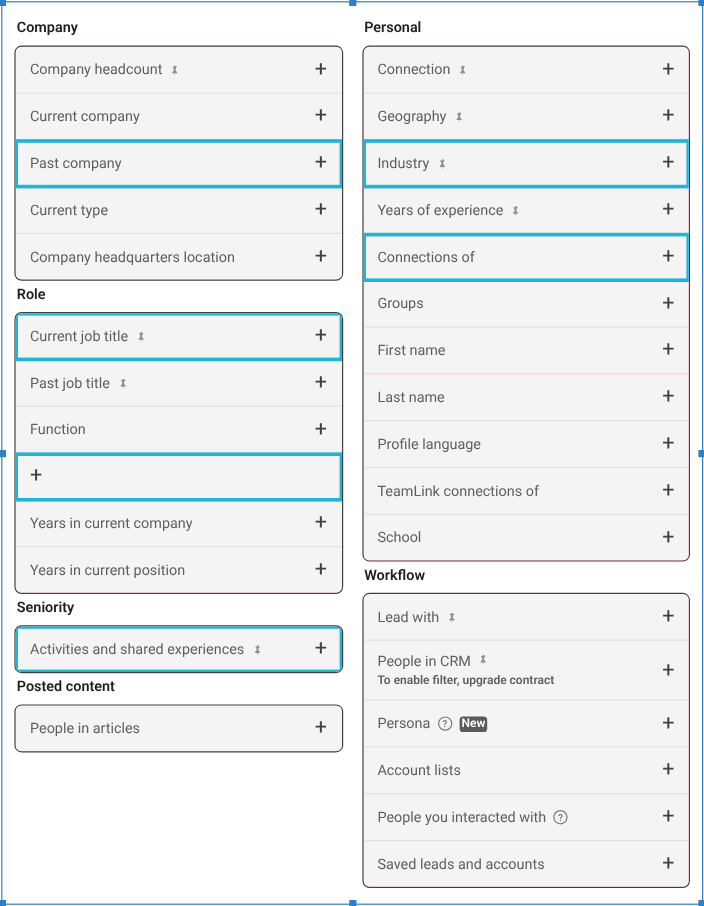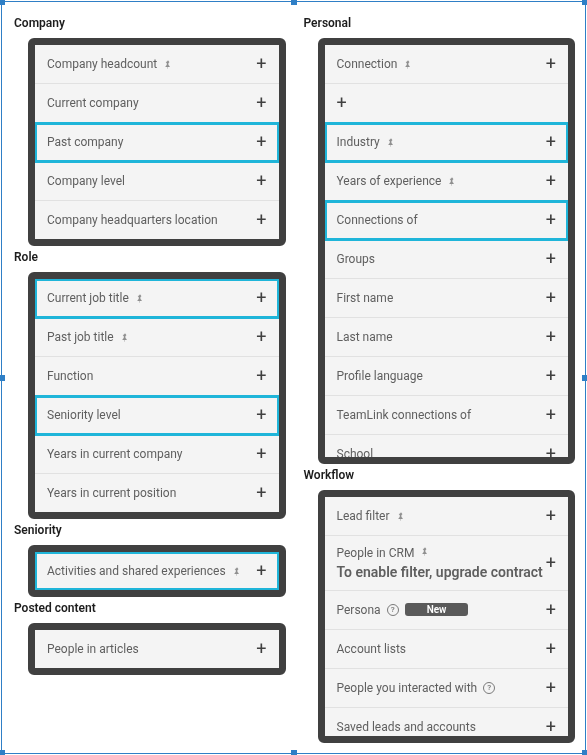--- a/index.html
+++ b/index.html
@@ -32,51 +32,50 @@
 
   .col { flex:1; display:flex; flex-direction:column; }
   .section-title {
     font-size: 12px;
     font-weight: 600;
     color: #1d1d1d;
     margin: 0 0 8px 2px;
   }
   .section-title.mt { margin-top: 4px; }
   .group {
-    border: 7px solid #404040;
+    border: 1px solid #404040;
     border-radius: 6px;
     overflow: hidden;
     background: #f9a8d4;
-    margin-left: 16px;
   }
   .row {
     display:flex;
     align-items:center;
     justify-content:space-between;
     padding: 10px 12px 10px 12px;
     border-bottom: 1px solid #e1e1e1;
     background:#f4f4f4;
     font-size: 12px;
     color:#5f5f5f;
     min-height: 38px;
     position:relative;
   }
   .row:last-child { border-bottom:none;justify-content:center; }
   .row.highlight { outline: 3px solid #1fb5d9; outline-offset:-2px; z-index:2; }
   .row .left { display:flex; align-items:center; gap:6px; flex:1; min-width:0;}
   .row .label { color:#5f5f5f; }
-  .row .sub { font-size:14px; color:#5f5f5f; margin-top:4px; font-weight:600;}
+  .row .sub { font-size:10px; color:#5f5f5f; margin-top:4px; font-weight:600;}
   .row .col-left { display:flex; flex-direction:column; }
   .pin-icon { width:10px;height:10px; display:inline-block;}
   .pin-icon svg { width:10px;height:10px; fill:#8f8f8f; }
   .plus-icon { font-size:18px; color:#404040; font-weight:400; line-height:1;}
   .help-icon { width:12px;height:12px;border:1px solid #7a7a7a;border-radius:50%;display:inline-flex;align-items:center;justify-content:center;font-size:8px;color:#7a7a7a;font-weight:600;}
   .badge-new {
     background:#5a5a5a; color:#fff; font-size:10px; font-weight:600;
-    padding:1px 22px; border-radius:3px;
+    padding:1px 2px; border-radius:3px;
   }
 </style>
 </head>
 <body>
 
 <div class="canvas">
   <span class="handle tl"></span>
   <span class="handle tr"></span>
   <span class="handle bl"></span>
   <span class="handle br"></span>
@@ -104,21 +103,21 @@
           <span class="plus-icon">+</span>
         </div>
         <div class="row highlight">
           <div class="left">
             <span class="label">Past company</span>
           </div>
           <span class="plus-icon">+</span>
         </div>
         <div class="row">
           <div class="left">
-            <span class="label">Company level</span>
+            <span class="label">Current type</span>
           </div>
           <span class="plus-icon">+</span>
         </div>
         <div class="row">
           <div class="left">
             <span class="label">Company headquarters location</span>
           </div>
           <span class="plus-icon">+</span>
         </div>
       </div>
@@ -143,23 +142,20 @@
           </div>
           <span class="plus-icon">+</span>
         </div>
         <div class="row">
           <div class="left">
             <span class="label">Function</span>
           </div>
           <span class="plus-icon">+</span>
         </div>
         <div class="row highlight">
-          <div class="left">
-            <span class="label">Seniority level</span>
-          </div>
           <span class="plus-icon">+</span>
         </div>
         <div class="row">
           <div class="left">
             <span class="label">Years in current company</span>
           </div>
           <span class="plus-icon">+</span>
         </div>
         <div class="row">
           <div class="left">
@@ -199,20 +195,26 @@
         <div class="row">
           <div class="left">
             <span class="label">Connection</span>
             <span class="pin-icon"><svg viewBox="0 0 24 24">
                 <path d="M14 4V2h-4v2H7v2l2 1v5l-3 3v2h4.5v4h1v-4H16v-2l-3-3V7l2-1V4z"></path>
               </svg></span>
           </div>
           <span class="plus-icon">+</span>
         </div>
         <div class="row">
+          <div class="left">
+            <span class="label">Geography</span>
+            <span class="pin-icon"><svg viewBox="0 0 24 24">
+                <path d="M14 4V2h-4v2H7v2l2 1v5l-3 3v2h4.5v4h1v-4H16v-2l-3-3V7l2-1V4z"></path>
+              </svg></span>
+          </div>
           <span class="plus-icon">+</span>
         </div>
         <div class="row highlight">
           <div class="left">
             <span class="label">Industry</span>
             <span class="pin-icon"><svg viewBox="0 0 24 24">
                 <path d="M14 4V2h-4v2H7v2l2 1v5l-3 3v2h4.5v4h1v-4H16v-2l-3-3V7l2-1V4z"></path>
               </svg></span>
           </div>
           <span class="plus-icon">+</span>
@@ -267,21 +269,21 @@
             <span class="label">School</span>
           </div>
           <span class="plus-icon">+</span>
         </div>
       </div>
 
     <div class="section-title mt">Workflow</div>
     <div class="group">
         <div class="row">
           <div class="left">
-            <span class="label">Lead filter</span>
+            <span class="label">Lead with</span>
             <span class="pin-icon"><svg viewBox="0 0 24 24">
                 <path d="M14 4V2h-4v2H7v2l2 1v5l-3 3v2h4.5v4h1v-4H16v-2l-3-3V7l2-1V4z"></path>
               </svg></span>
           </div>
           <span class="plus-icon">+</span>
         </div>
         <div class="row">
           <div class="left">
             <div class="col-left">
               <div style="display: flex; gap: 6px;">

